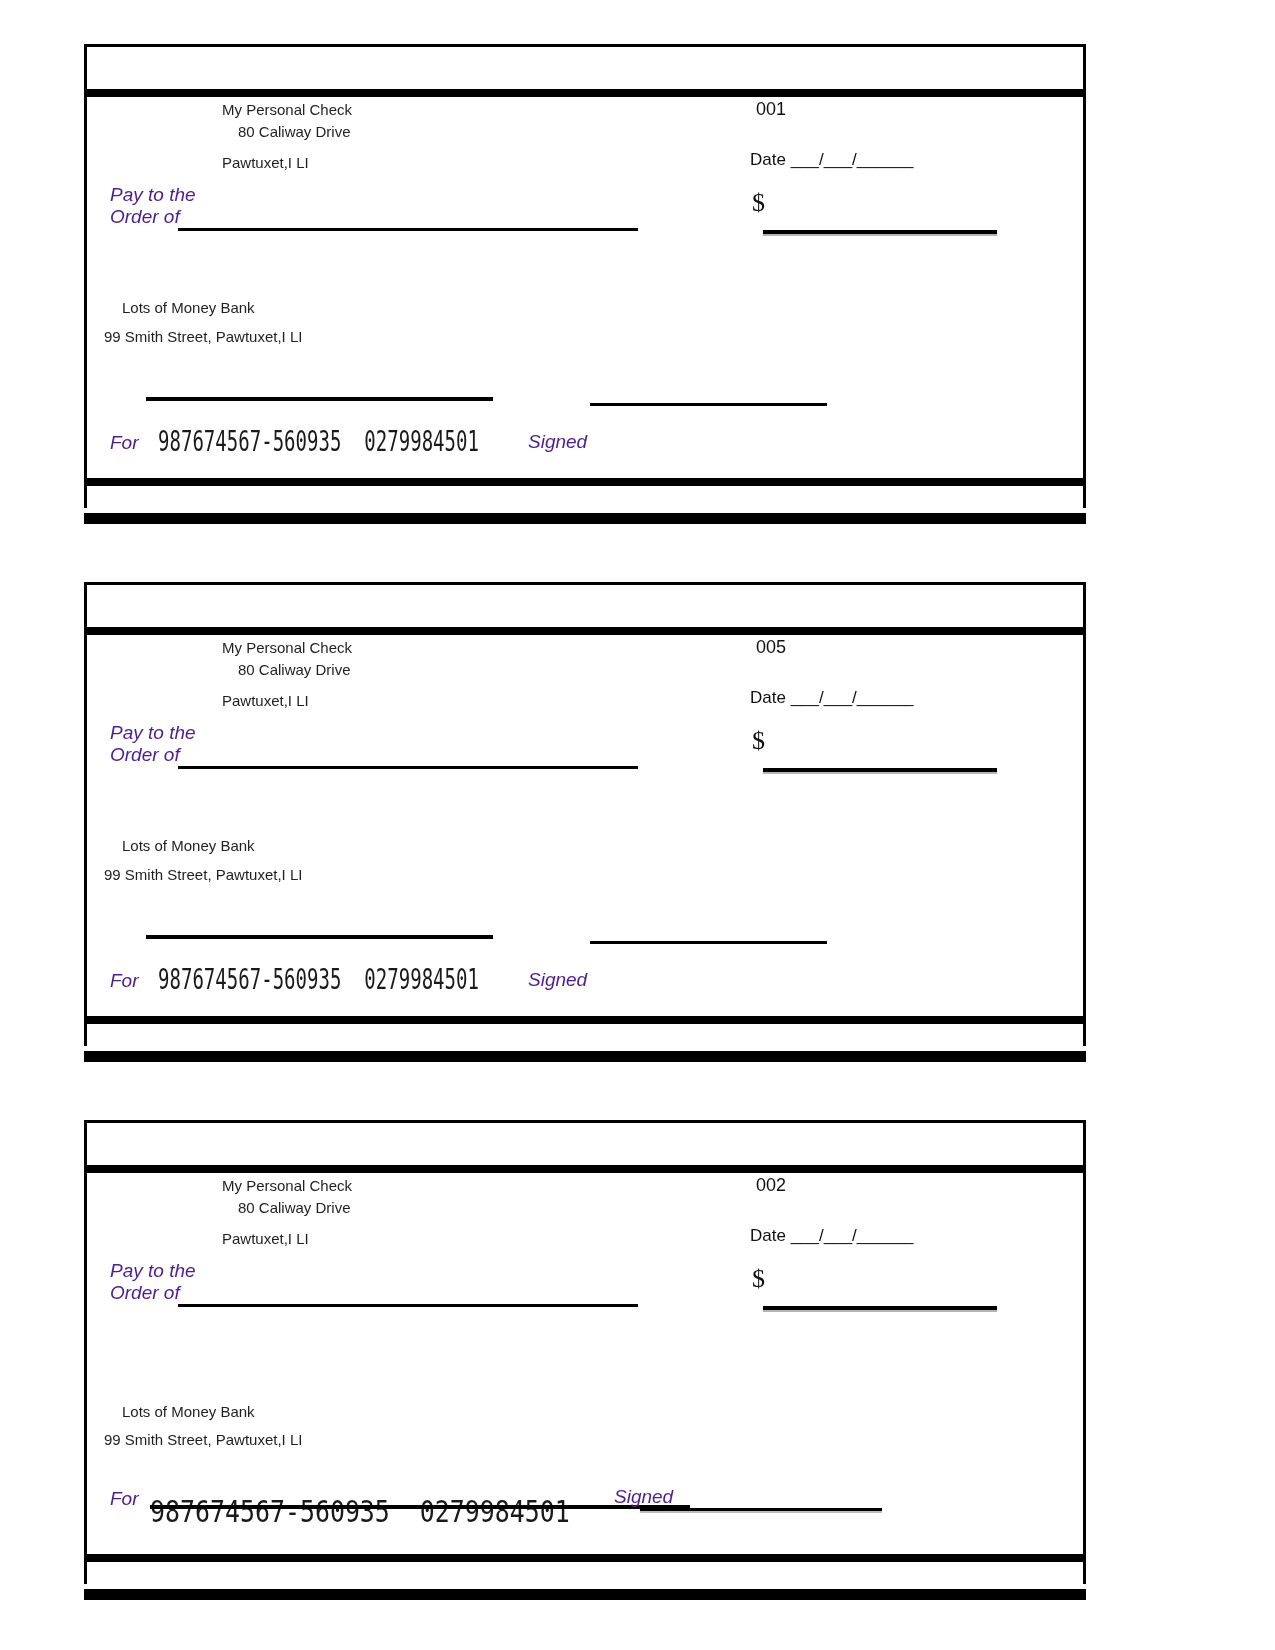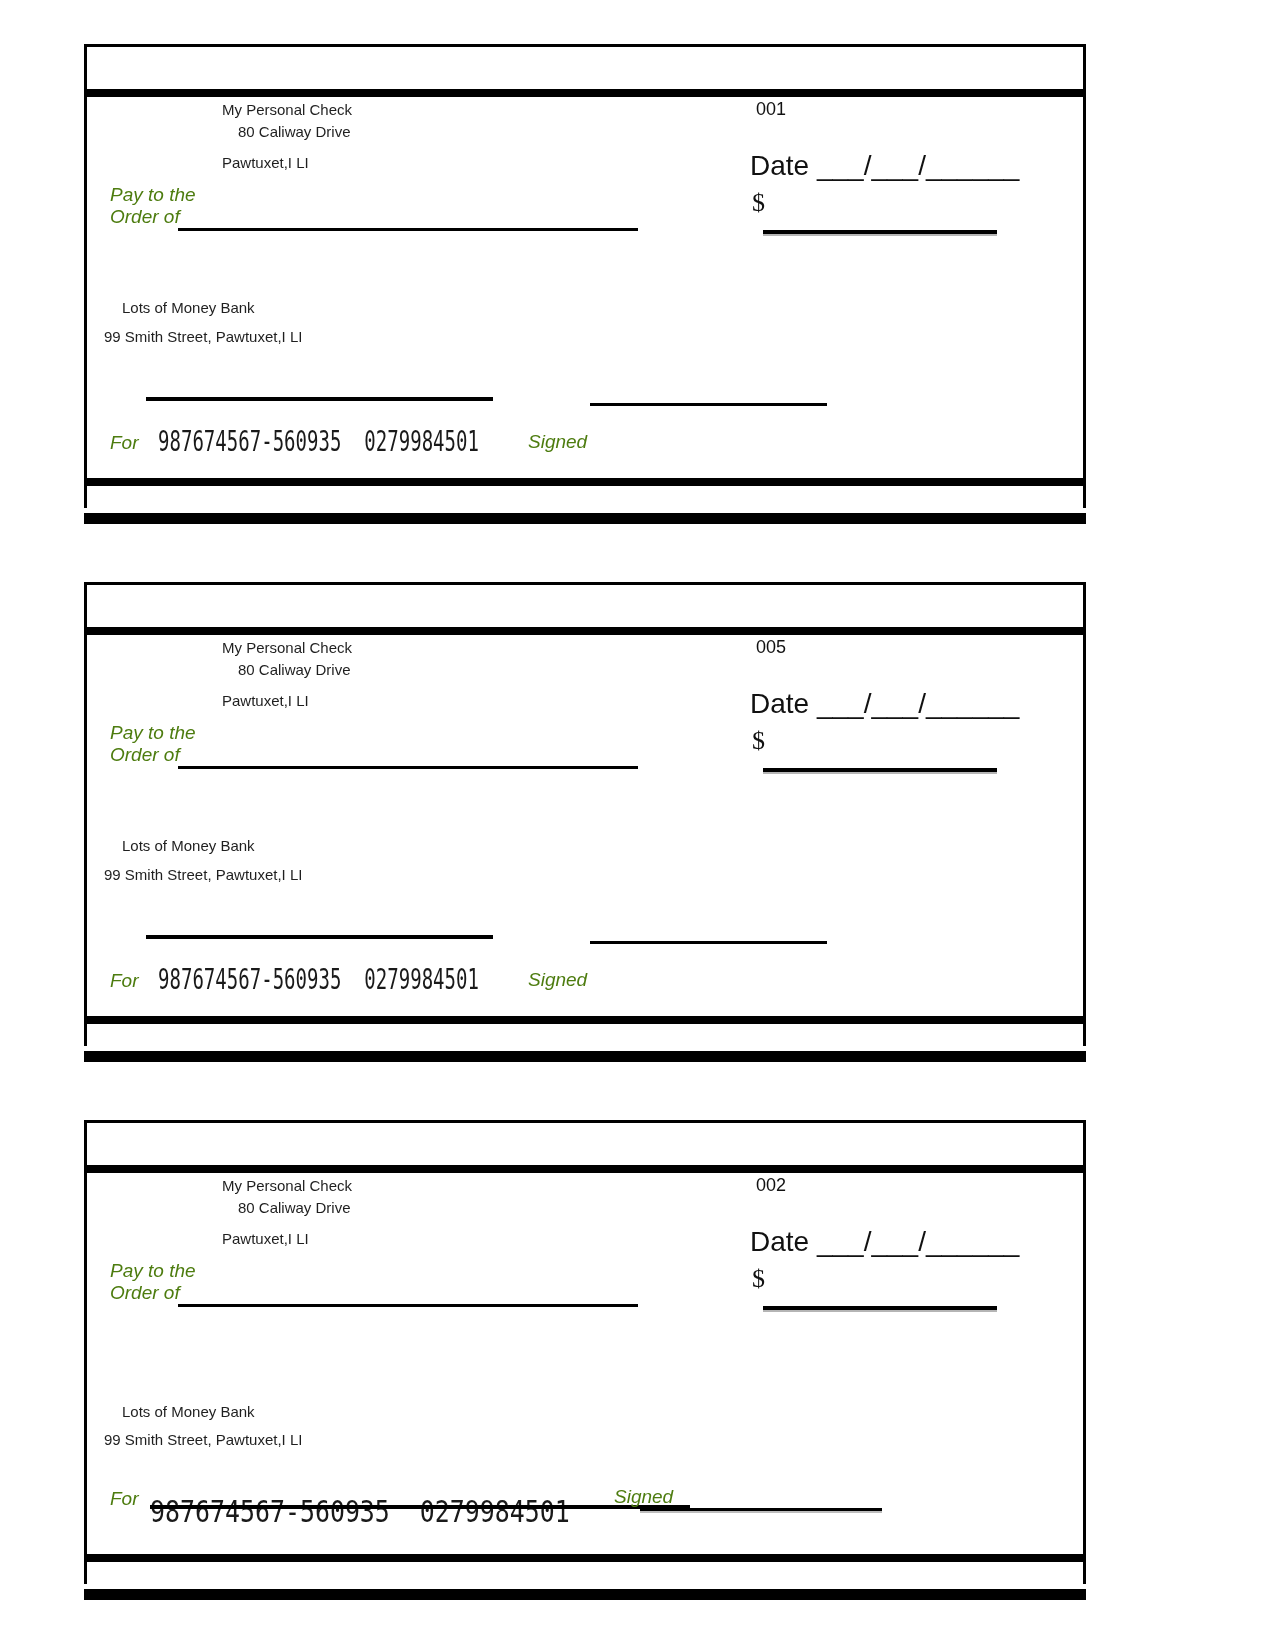--- a/index.html
+++ b/index.html
@@ -18,22 +18,22 @@
   .frame{position:absolute;left:0;top:0;right:0;bottom:0;
          border-left:3px solid #000;border-right:3px solid #000;border-top:3px solid #000;}
   .band{position:absolute;background:#000;}
   .band-top{left:3px;right:3px;top:45px;height:8px;}
   .band-inner-bottom{left:3px;right:3px;top:434px;height:8px;}
   .band-outer-bottom{left:0;right:0;top:469px;height:11px;}
 
   .txt{position:absolute;white-space:pre;line-height:1.15;}
   .t-sm{font-size:15px;color:#1f1f1f;}
   .t-chkno{font-size:18px;color:#111;}
-  .t-date{font-size:28px;color:#111;}
-  .t-it{font-size:19px;font-style:italic;color:#4d7c0f;}
+  .t-date{font-size:17px;color:#111;}
+  .t-it{font-size:19px;font-style:italic;color:#4c1d95;}
   .t-dollar{font-family:"Liberation Serif",serif;font-size:26px;color:#111;}
 
   .payer-name{left:138px;top:57px;}
   .payer-address{left:154px;top:79px;}
   .payer-city{left:138px;top:110px;}
   .check-number{left:672px;top:55px;}
   .date-row{left:666px;top:106px;}
   .payto1{left:26px;top:140px;}
   .payto2{left:26px;top:162px;text-align:center;}
   .dollar{left:668px;top:144px;}

